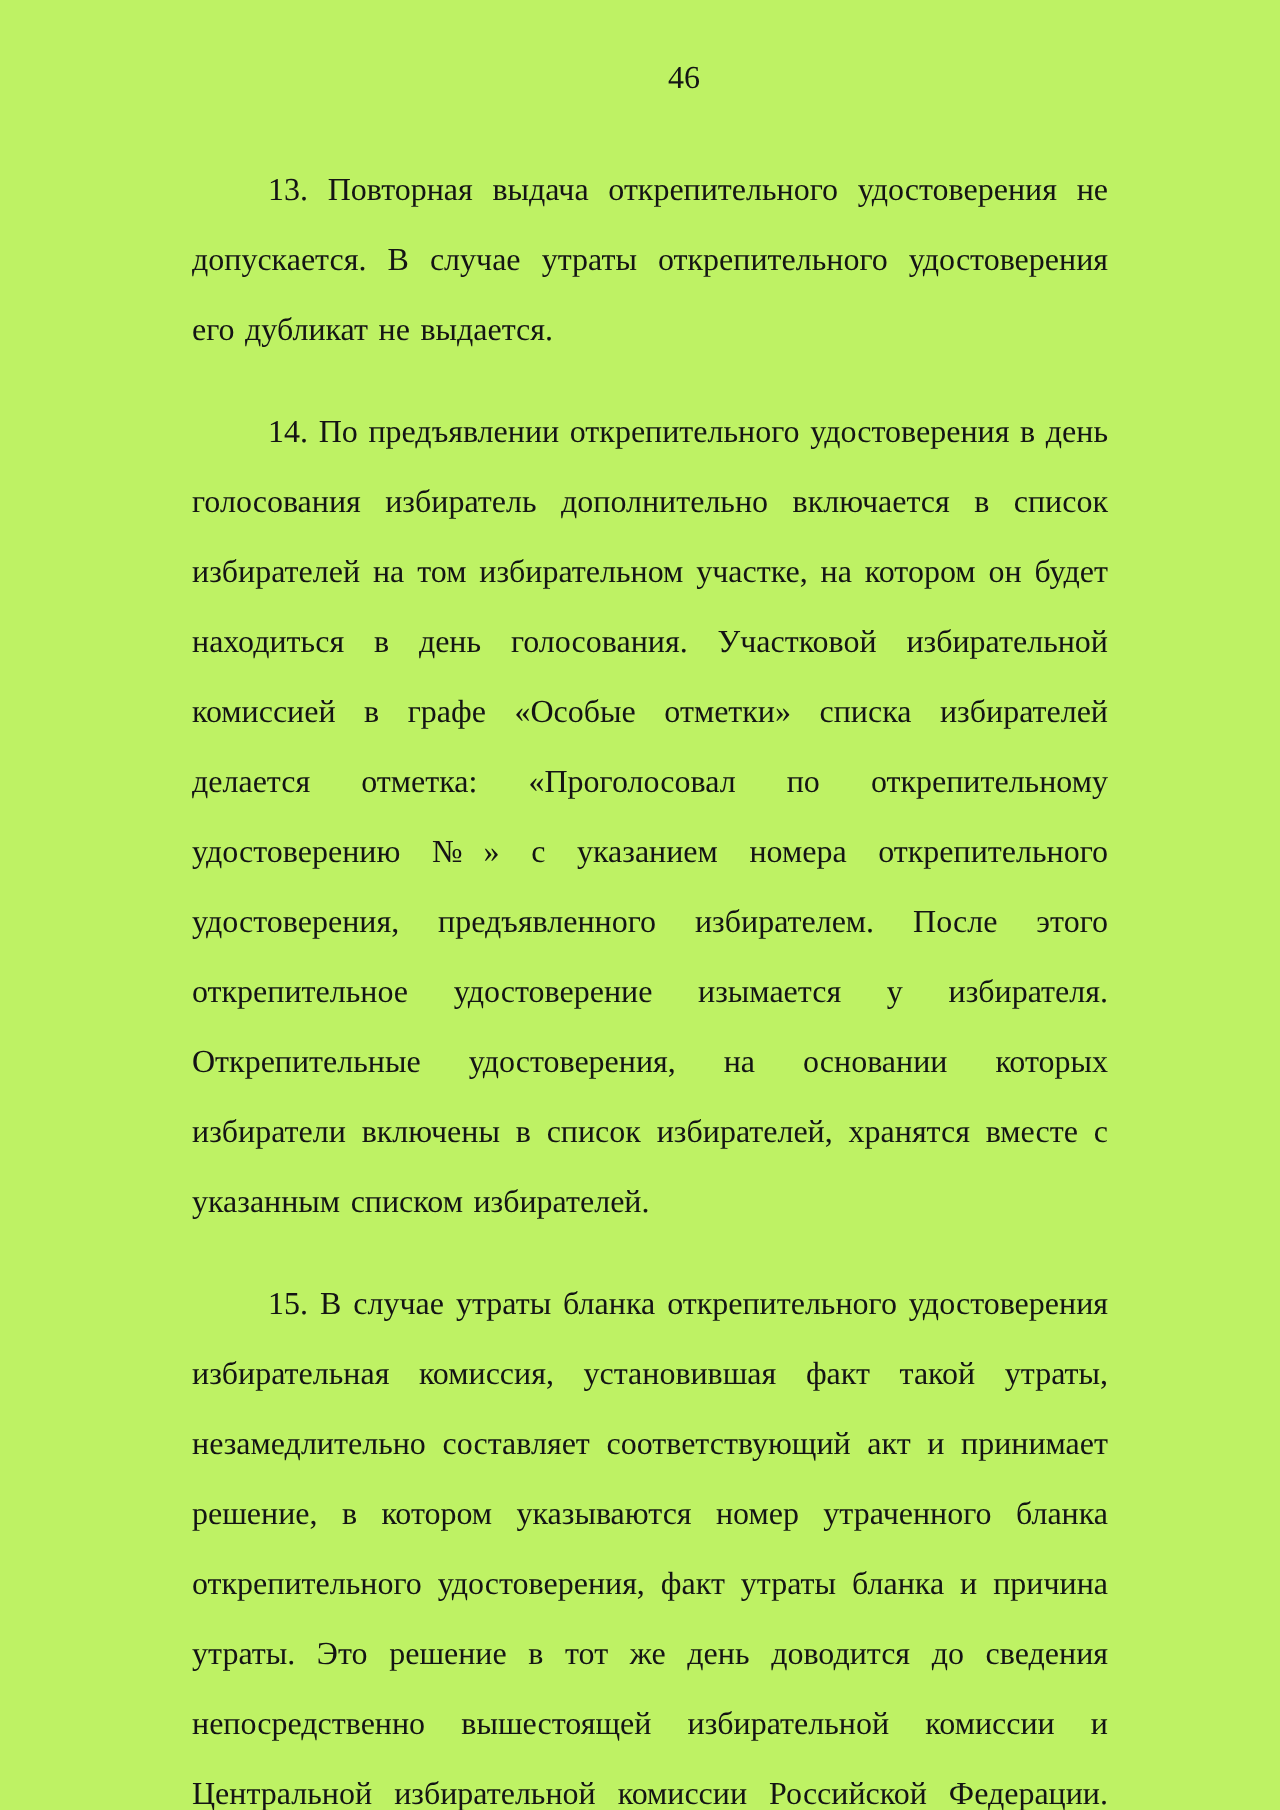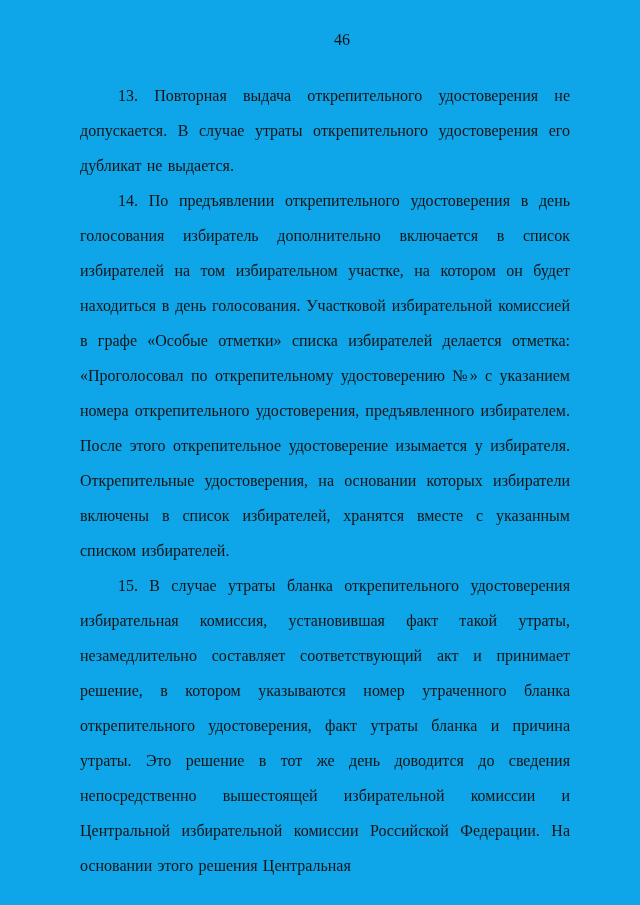--- a/index.html
+++ b/index.html
@@ -13,35 +13,35 @@
     overflow: hidden;
     font-family: "Liberation Serif", "DejaVu Serif", serif;
     color: #141414;
     -webkit-font-smoothing: antialiased;
   }
   .page {
     box-sizing: border-box;
     width: 640px;
     height: 905px;
     padding: 28px 70px 0 80px;
-    background: #0ea5e9;
+    background: #bef264;
   }
   .page-number {
     font-size: 16px;
     line-height: 24px;
     text-align: center;
     
     padding-left: 34px;
     margin-bottom: 26px;
   }
   .content {
     width: 490px;
   }
   .para {
-    margin: 0;
+    margin: 16px;
     font-size: 16px;
     line-height: 35px;
     text-align: justify;
     text-align-last: left;
     text-indent: 38px;
     word-spacing: 0.08em;
   }
 </style>
 </head>
 <body>

